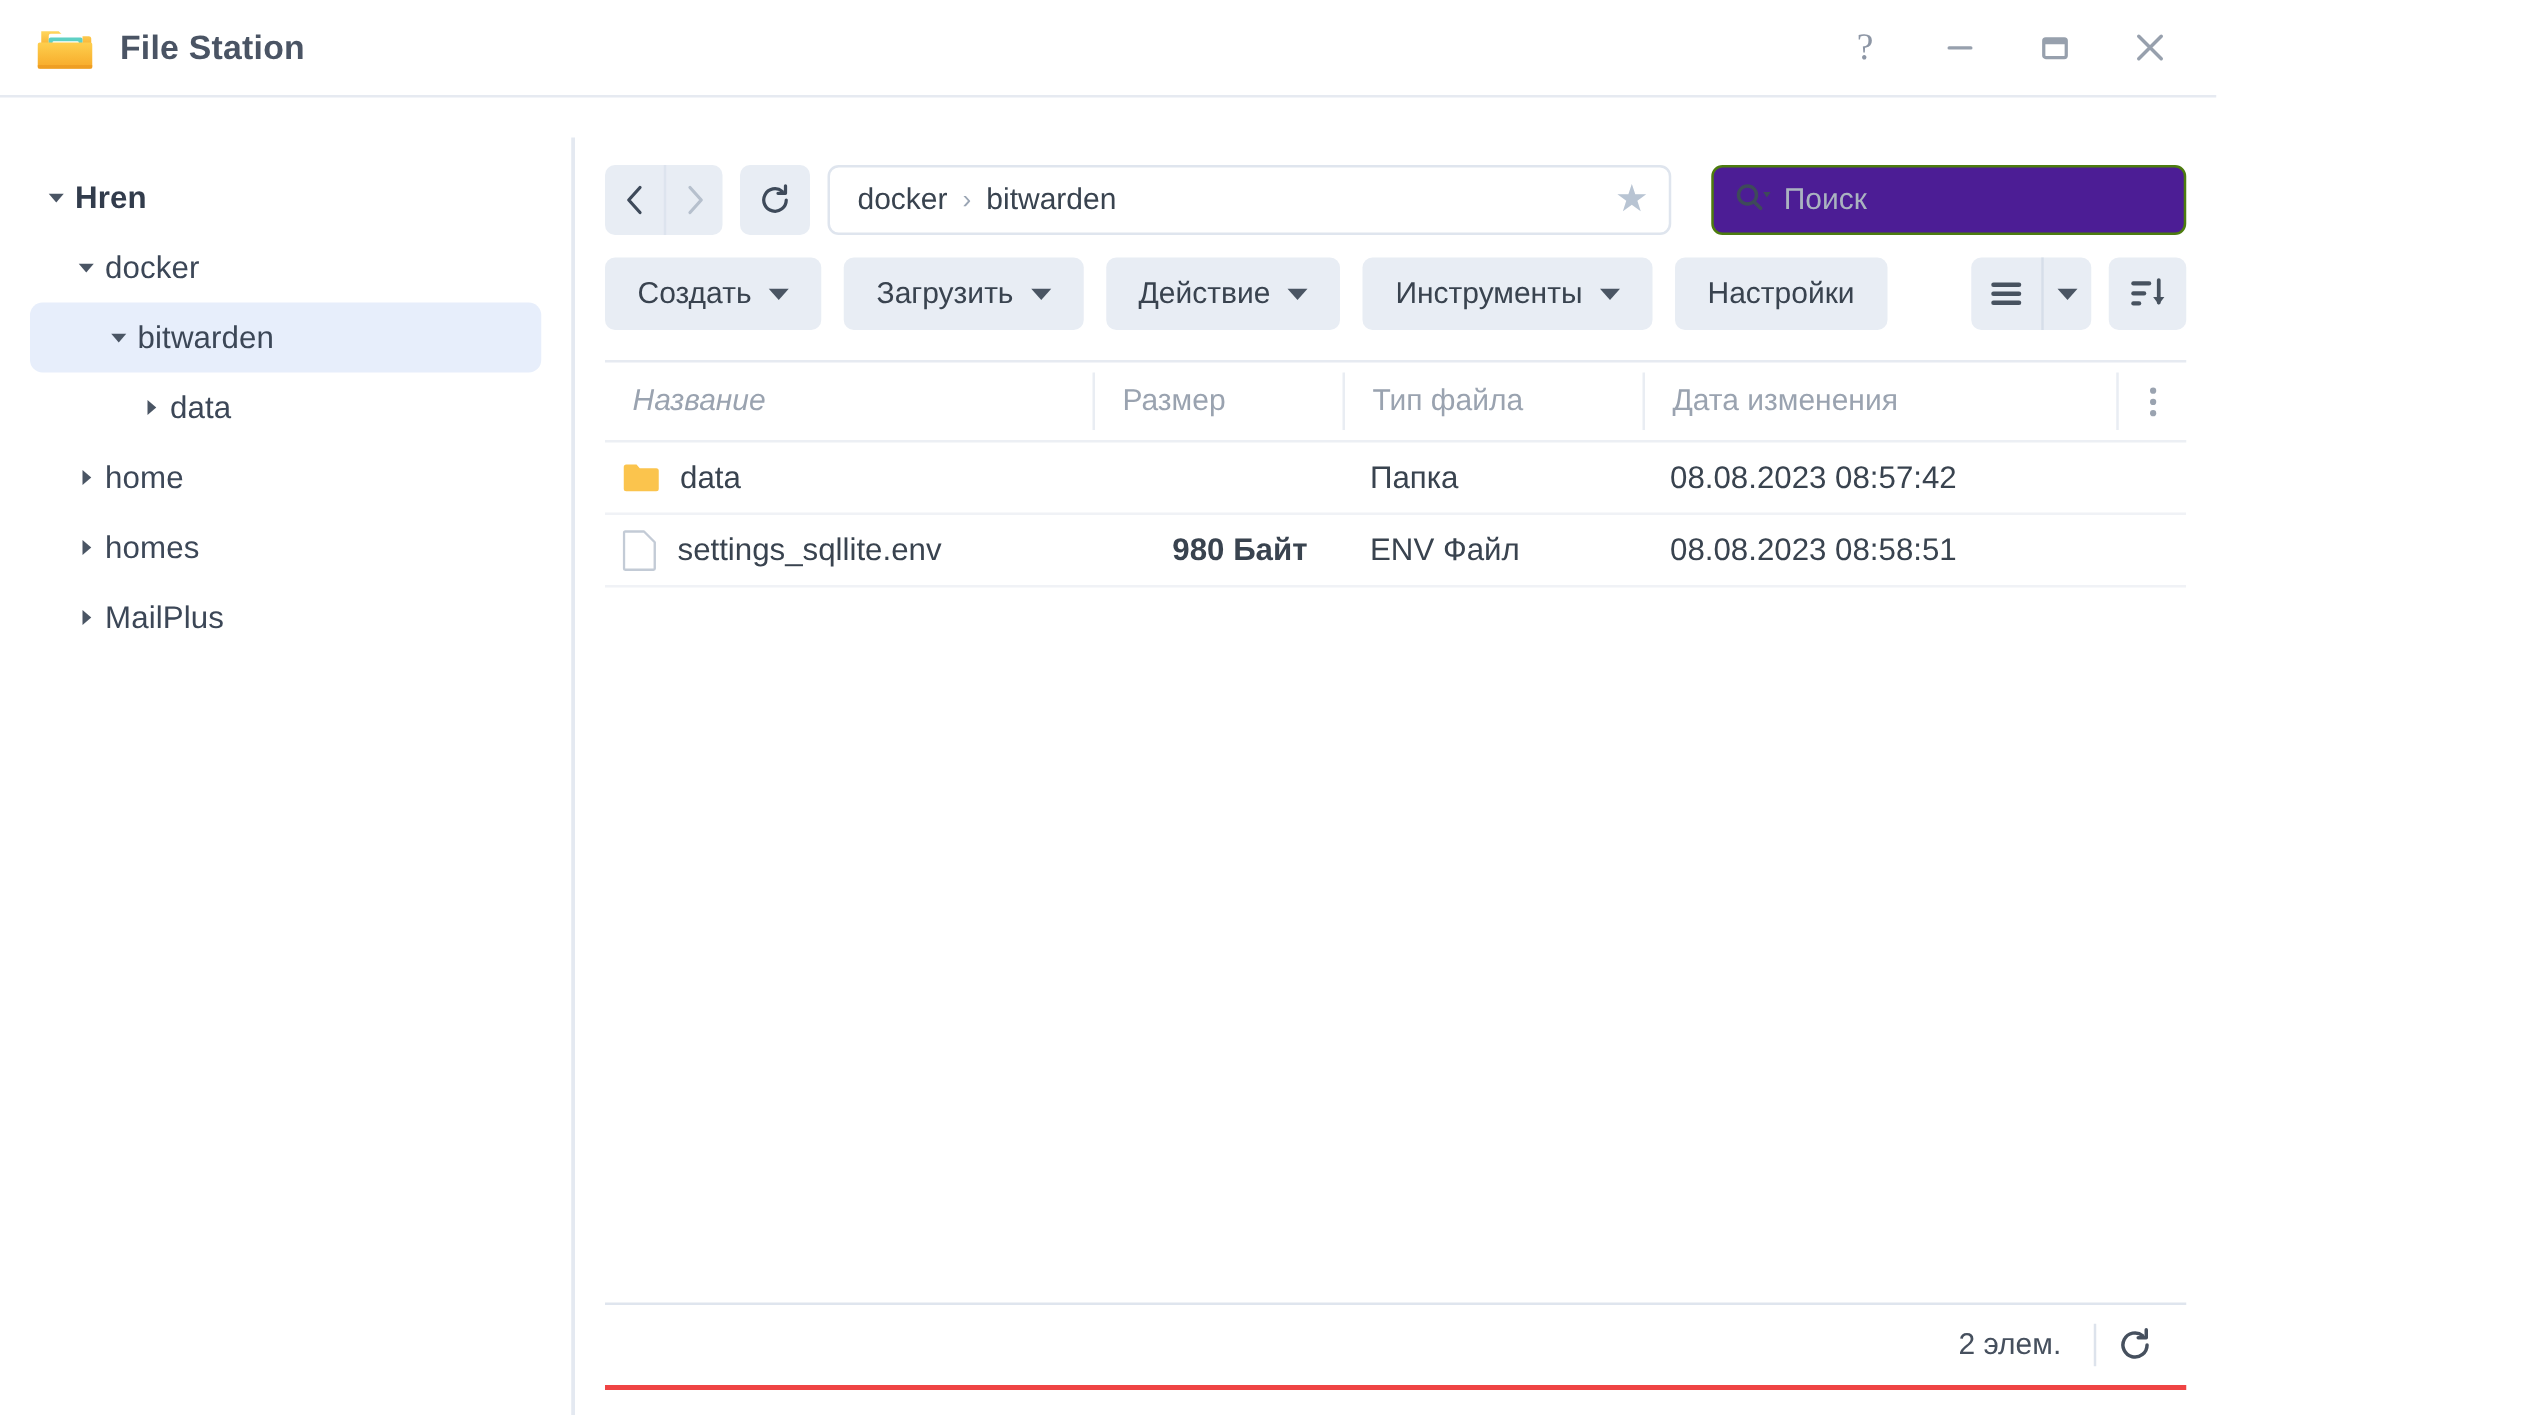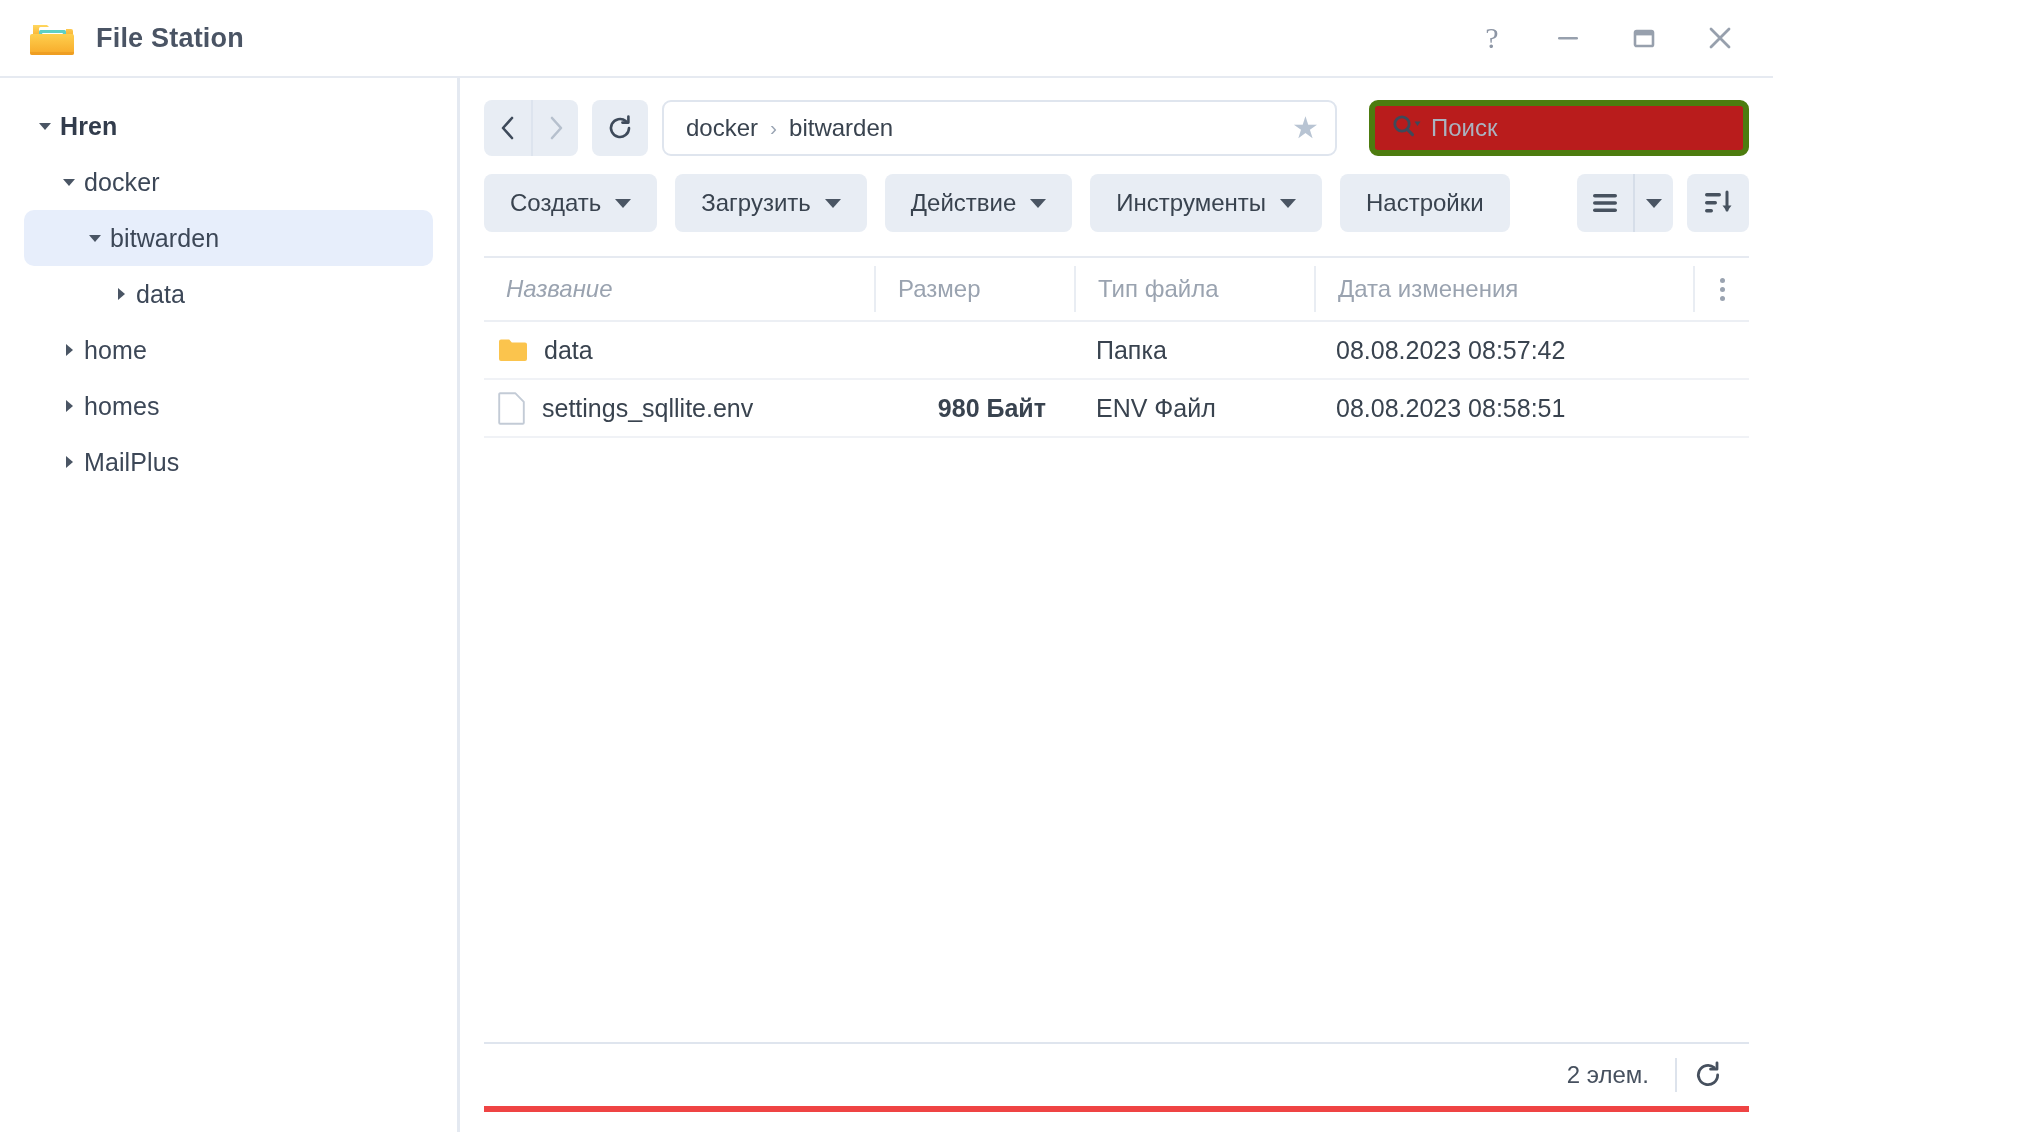--- a/index.html
+++ b/index.html
@@ -14,20 +14,21 @@
     overflow: hidden;
   }
 
   #app {
     position: relative;
     width: 1773px;
     height: 1132px;
     background: #ffffff;
     display: flex;
     flex-direction: column;
+    gap: 32px;
   }
 
   
   .titlebar {
     height: 78px;
     min-height: 78px;
     display: flex;
     align-items: center;
     padding: 0 22px 0 30px;
     background: #ffffff;
@@ -148,23 +149,23 @@
     padding: 0 16px 0 22px;
     min-width: 0;
   }
   .crumbs { display: flex; align-items: center; gap: 12px; font-size: 24px; color: #39434f; white-space: nowrap; overflow: hidden; }
   .crumb-sep { color: #9aa5b4; font-size: 21px; }
   .star { margin-left: auto; color: #b8c4d3; font-size: 30px; line-height: 1; padding-left: 10px; cursor: default; }
   .searchbox {
     width: 380px;
     min-width: 380px;
     height: 56px;
-    border: 6px solid #4d7c0f;
+    border: 2px solid #4d7c0f;
     border-radius: 9px;
-    background: #b91c1c;
+    background: #4c1d95;
     display: flex;
     align-items: center;
     padding: 16px 16px;
     gap: 10px;
     margin-left: 18px;
   }
   .search-ph { font-size: 24px; color: #aab3c0; }
 
   
   .toolbar {
@@ -269,21 +270,21 @@
 
   .icon-folder { width: 30px; min-width: 30px; height: 26px; display: block; }
   .icon-file { width: 28px; min-width: 28px; height: 34px; display: block; }
 
   
   .statusbar {
     height: 70px;
     min-height: 70px;
     margin: 0 24px;
     border-top: 2px solid #dfe5ee;
-    border-bottom: 6px solid #ef4444;
+    border-bottom: 4px solid #ef4444;
     display: flex;
     align-items: center;
     justify-content: flex-end;
     gap: 0;
     padding-right: 10px;
   }
   .status-count { font-size: 24px; color: #46505e; padding-right: 26px; }
   .status-div { width: 2px; height: 34px; background: #dde3ec; }
   .status-refresh {
     width: 62px; height: 62px;

